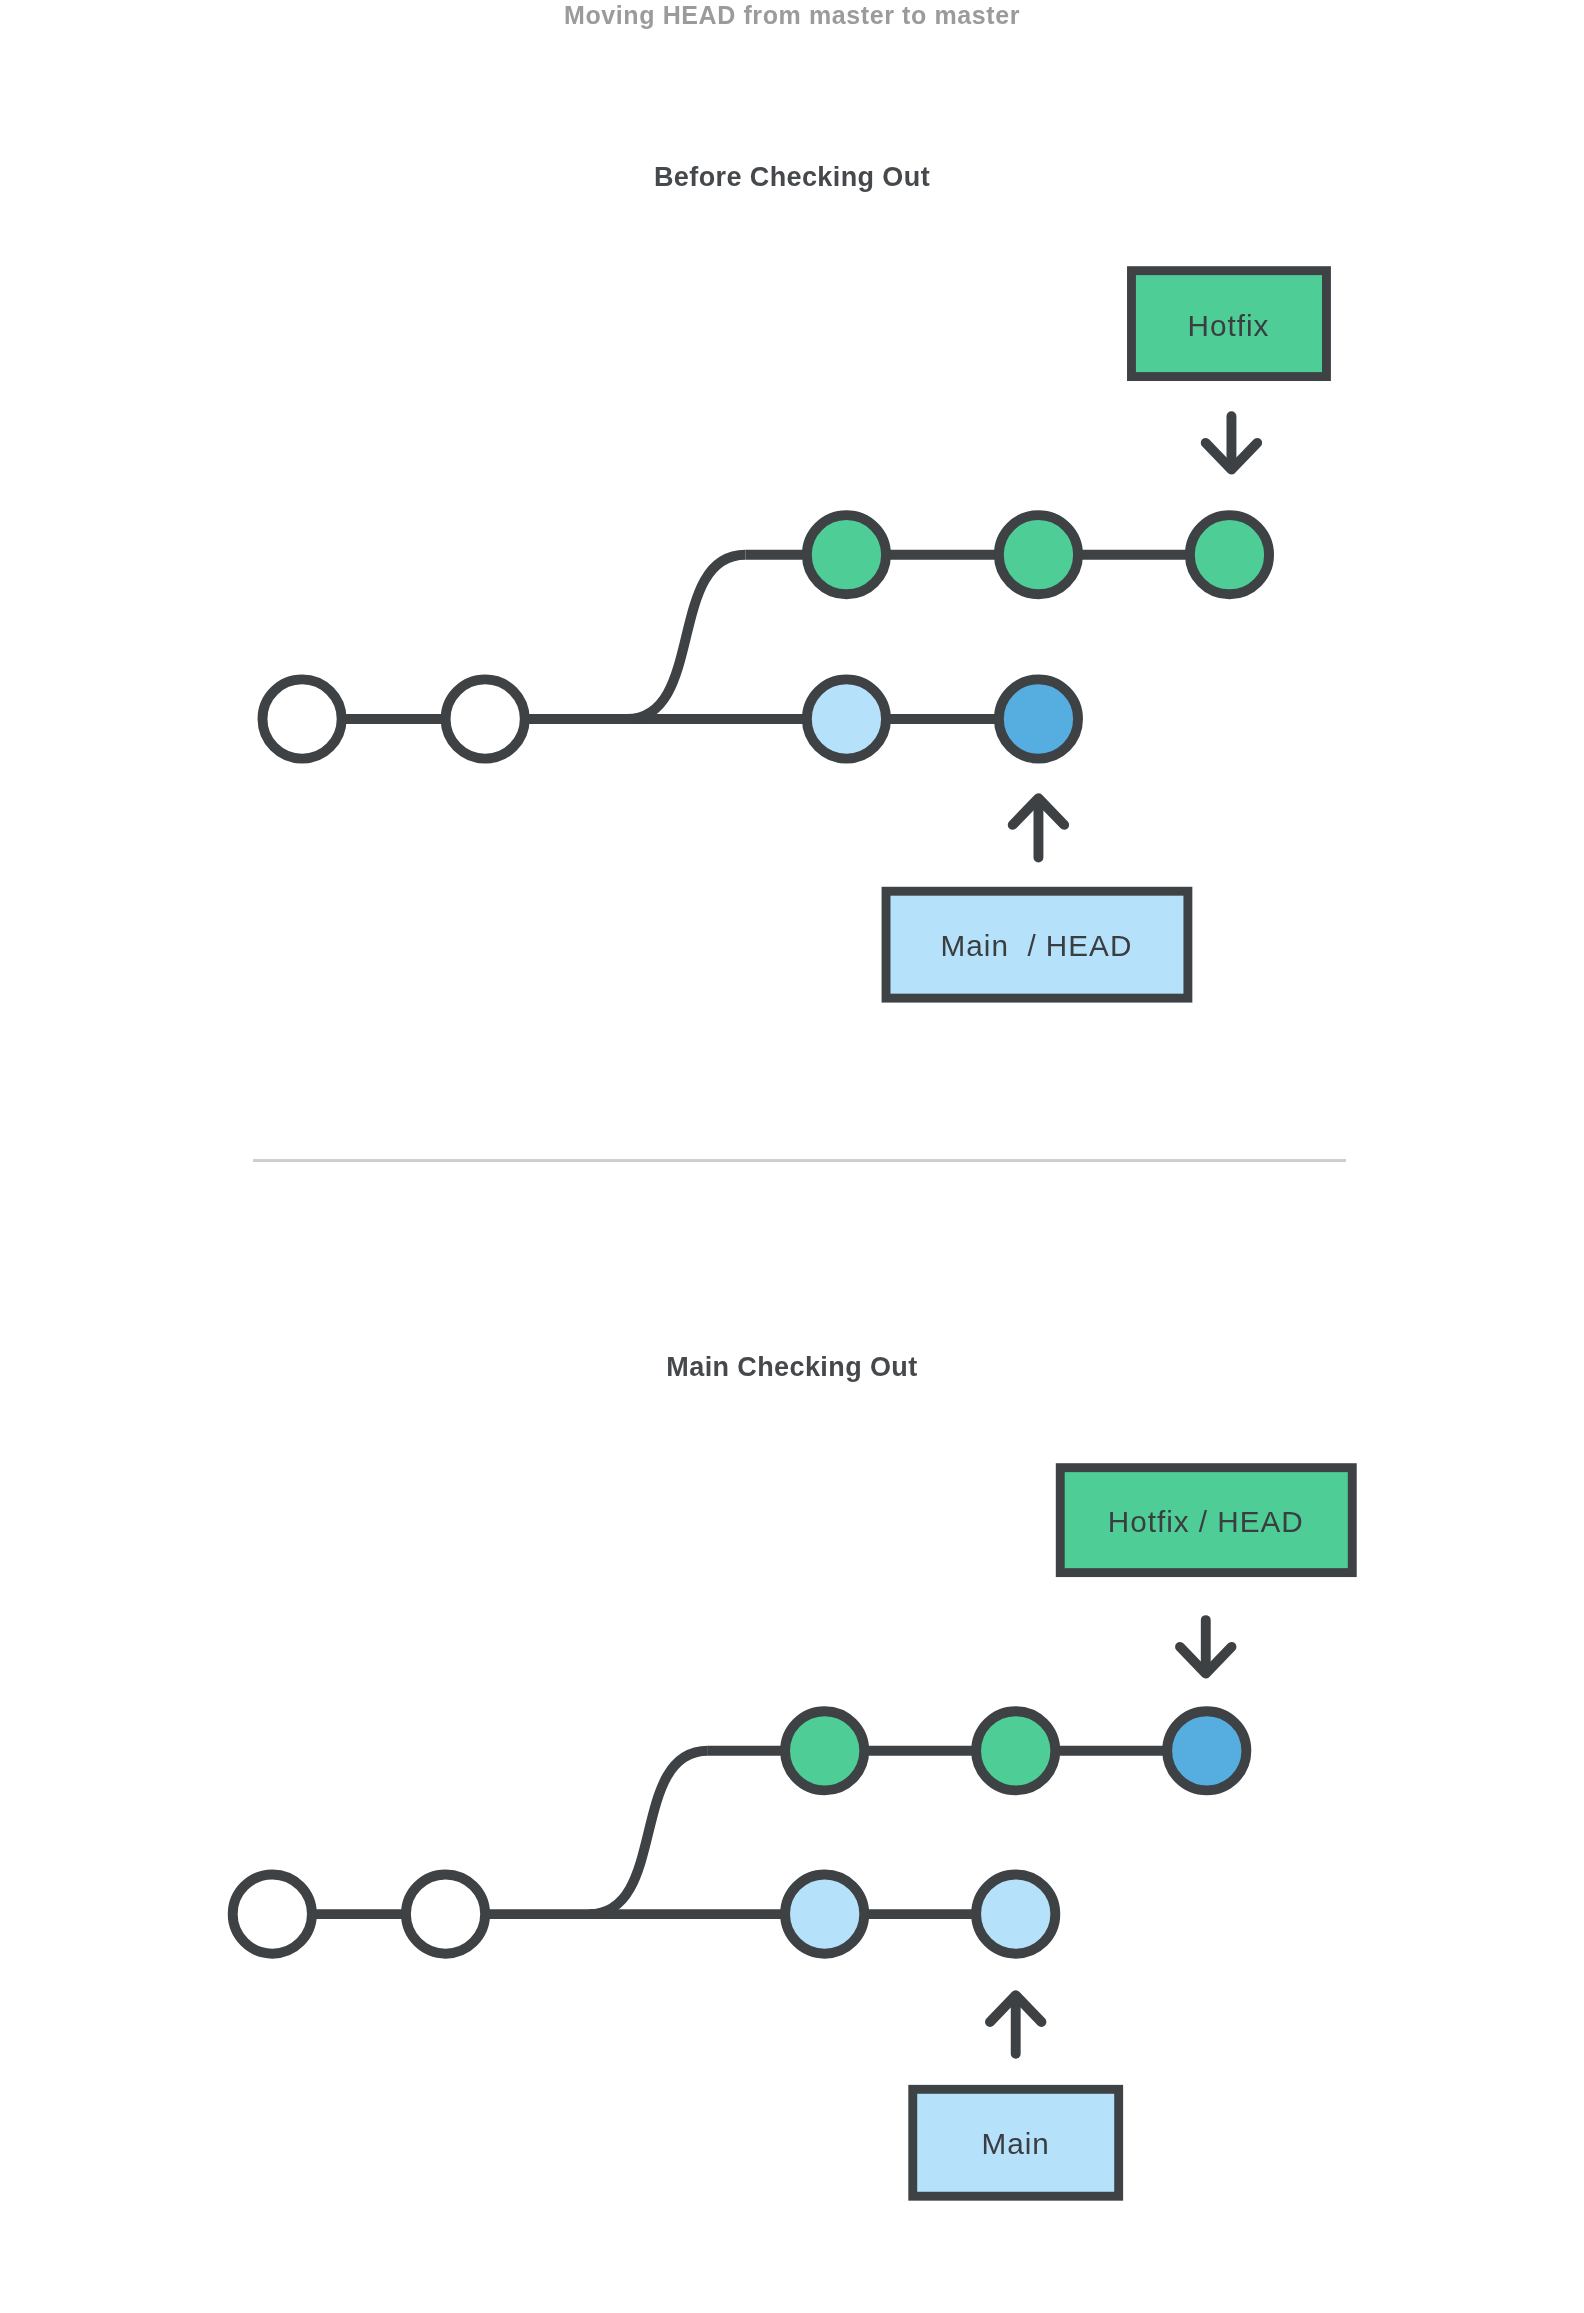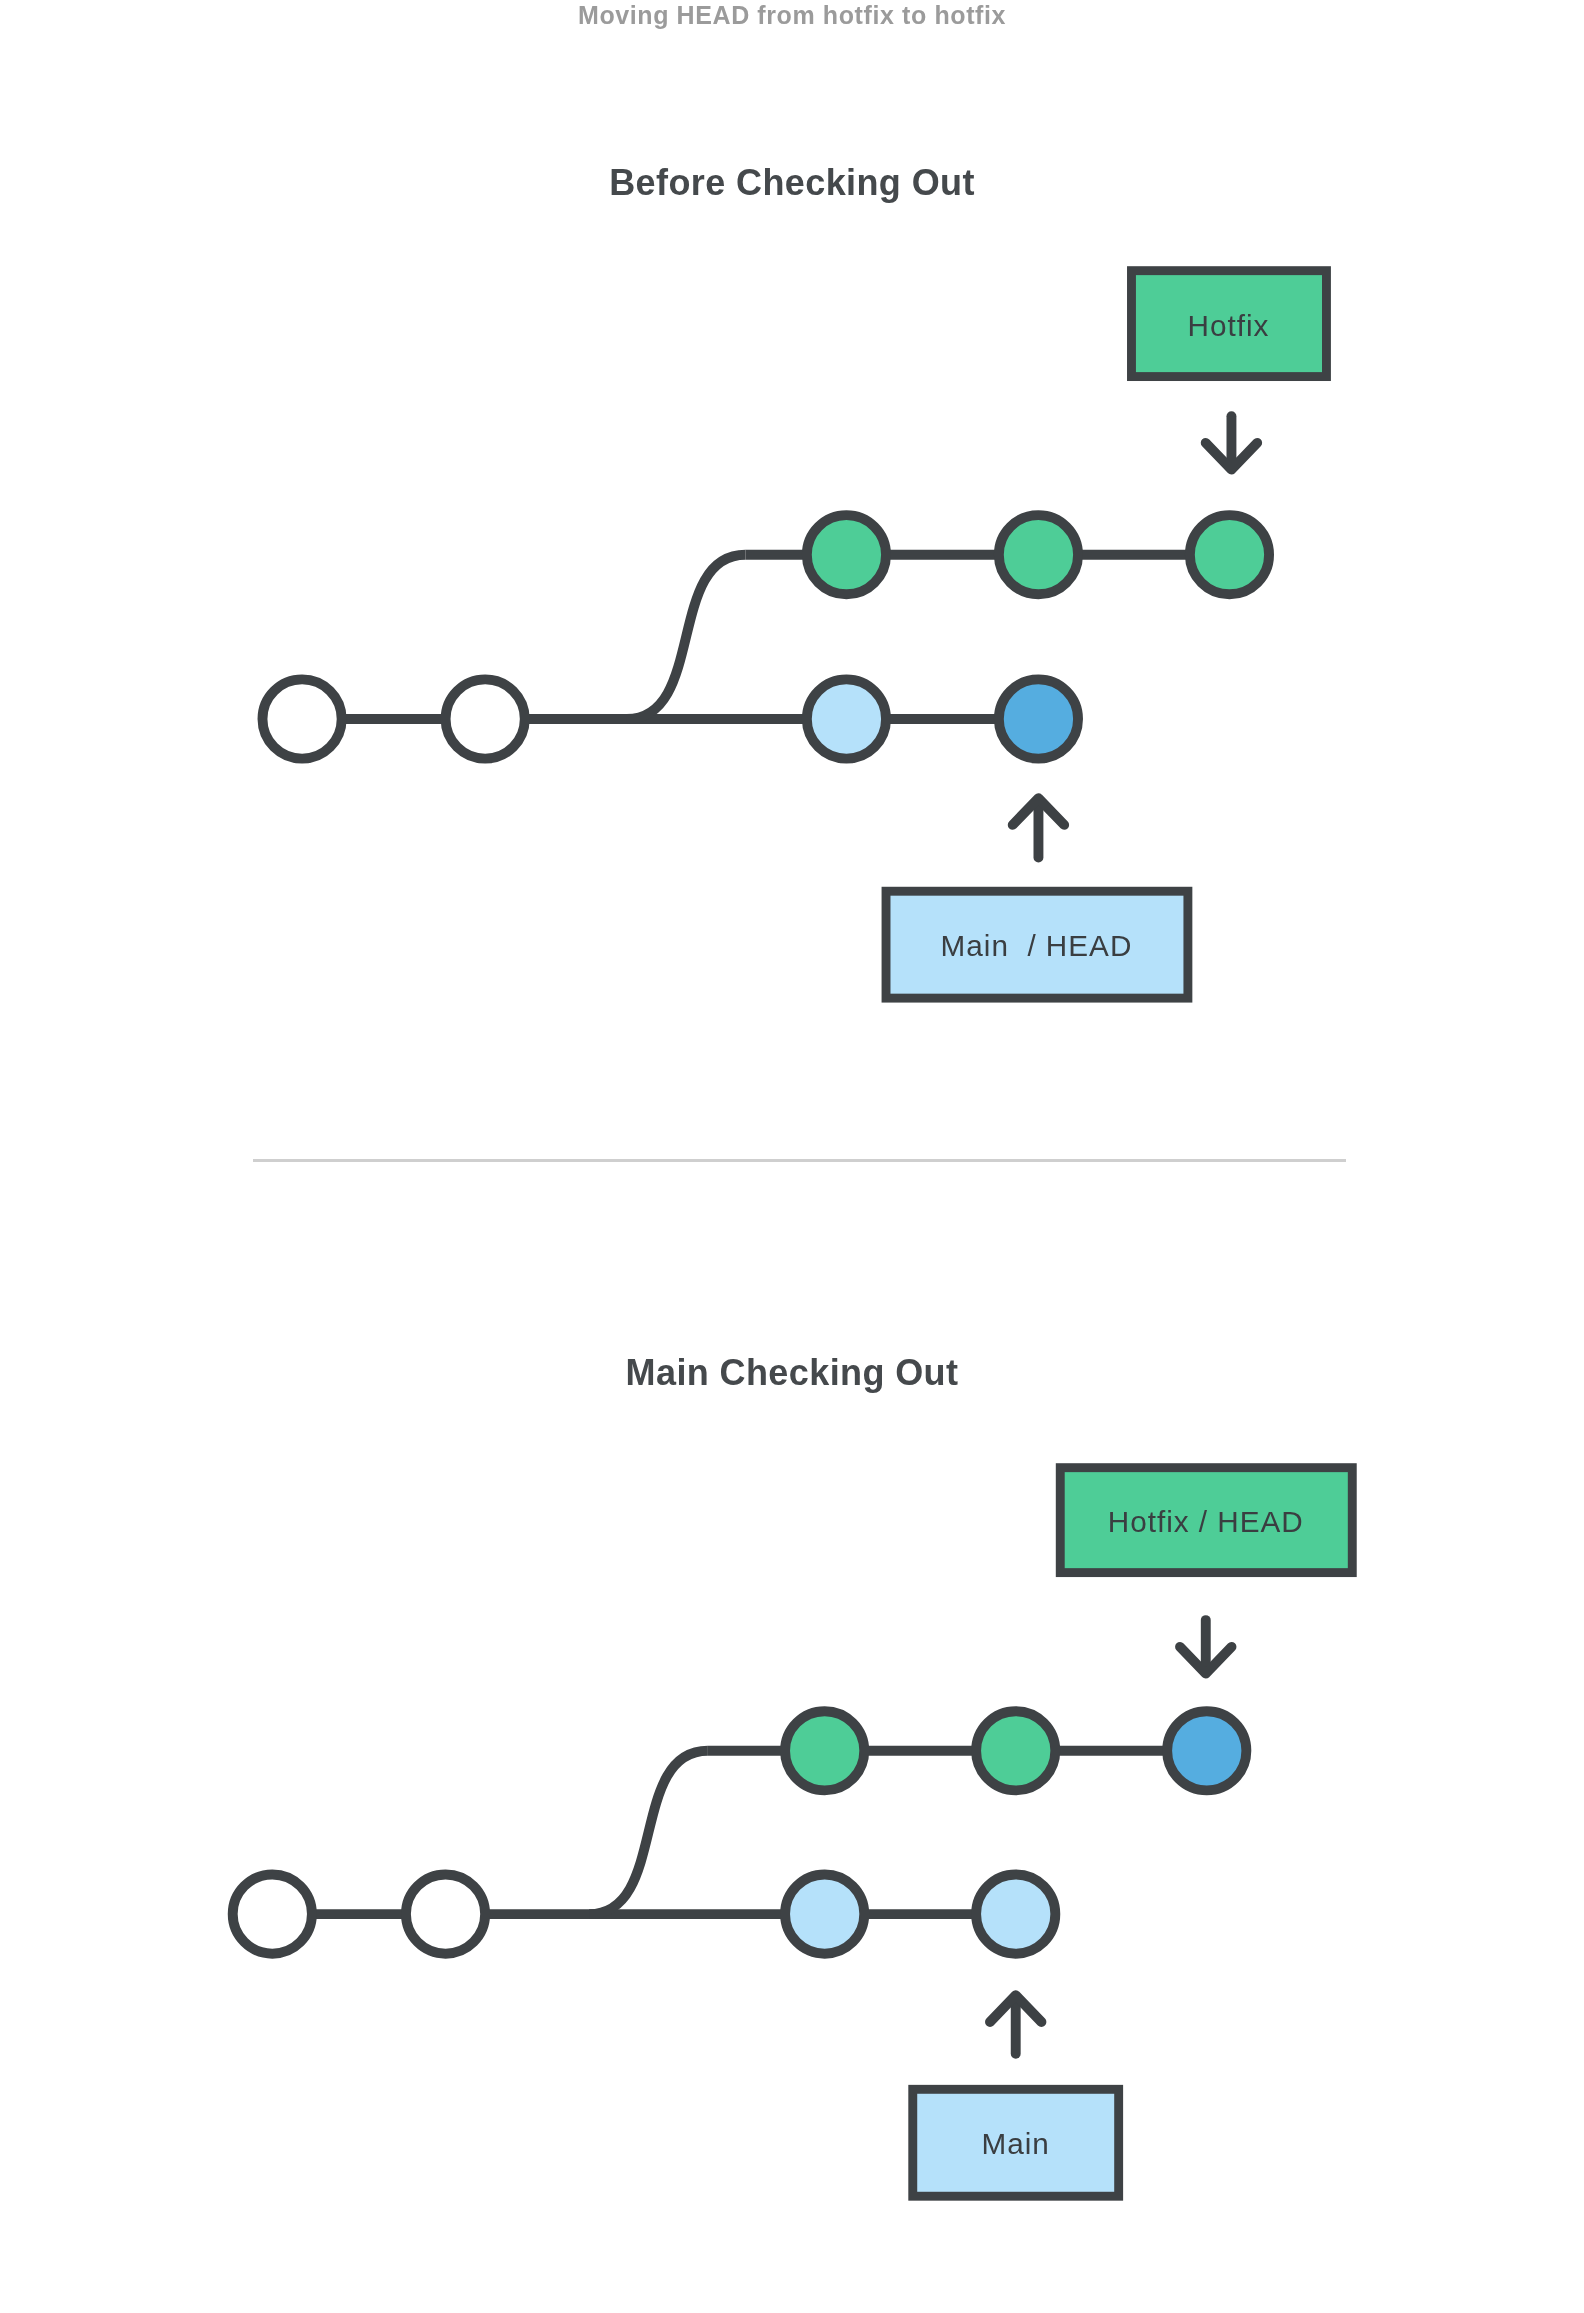--- a/index.html
+++ b/index.html
@@ -12,21 +12,21 @@
   }
   .page-title {
     position: absolute; top: 1px; left: 0; width: 1584px;
     text-align: center;
     font-size: 25px; font-weight: bold;
     color: #9b9b9b; letter-spacing: 0.6px;
   }
   .section-heading {
     position: absolute; left: 0; width: 1584px;
     text-align: center;
-    font-size: 36px; font-weight: bold;
+    font-size: 27px; font-weight: bold;
     color: #45494c; letter-spacing: 0.4px;
   }
   #before-heading { top: 162px; }
   #after-heading  { top: 1352px; }
 
   svg.diagram { position: absolute; left: 0; display: block; }
   #before-diagram { top: 238px; }
   #after-diagram  { top: 1436px; }
 
   .divider {
@@ -44,21 +44,21 @@
     fill: #3a3e41; letter-spacing: 1px;
     text-anchor: middle; white-space: pre;
   }
   .arrow-line { stroke: #3d4144; stroke-width: 10; stroke-linecap: round; }
   .arrow-head { stroke: #3d4144; stroke-width: 10; fill: none;
                 stroke-linecap: round; stroke-linejoin: round; }
 </style>
 </head>
 <body>
 
-<div class="page-title">Moving HEAD from hotfix to hotfix</div>
+<div class="page-title">Moving HEAD from master to master</div>
 
 <div class="section-heading" id="before-heading">Before Checking Out</div>
 
 <svg class="diagram" id="before-diagram" width="1584" height="772" viewBox="0 0 1600 780" xmlns="http://www.w3.org/2000/svg">
 
   <line class="branch-line" x1="305" y1="486" x2="1049" y2="486"></line>
   <path class="fork-curve" d="M 633 486 C 713 486, 673 320, 753 320"></path>
   <line class="branch-line" x1="753" y1="320" x2="1242" y2="320"></line>
 
   <circle class="node" cx="855" cy="320" r="40" fill="#4ecd97"></circle>

